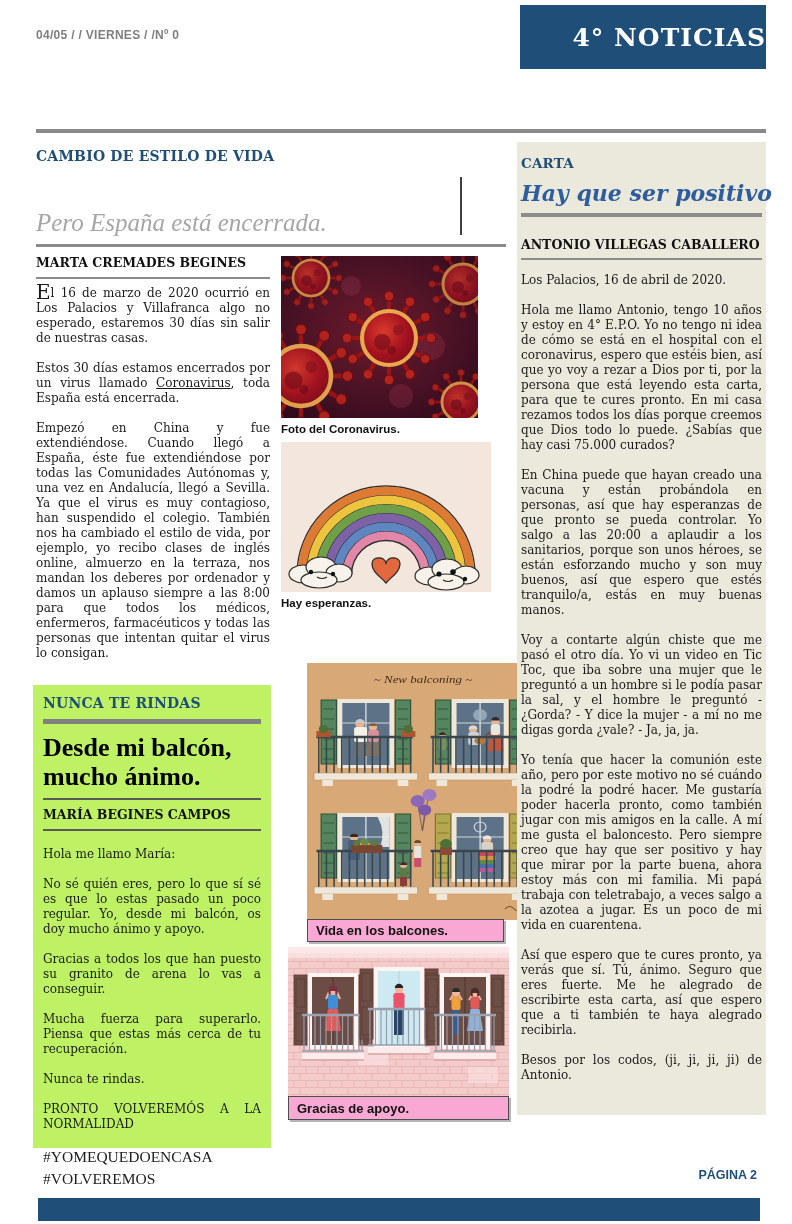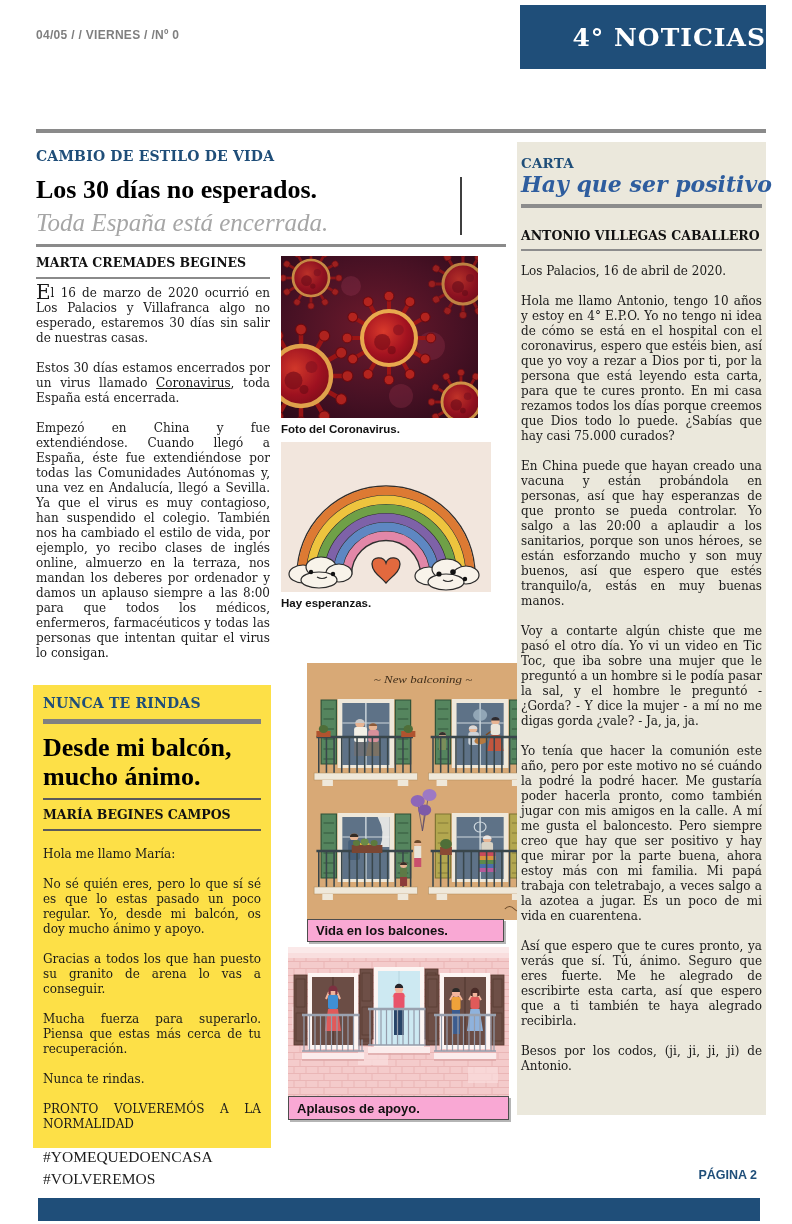--- a/index.html
+++ b/index.html
@@ -31,37 +31,37 @@
 
   
   .imgwrap{position:absolute;}
   .imgwrap svg{display:block;width:100%;height:100%;}
   .cap{position:absolute;font-family:"Liberation Sans",sans-serif;font-weight:bold;font-size:11.5px;color:#111;}
   .capbox{position:absolute;background:#f9a8d4;border:1px solid #4d4d4d;box-shadow:2px 2px 0 #b5b5b5;
           font-family:"Liberation Sans",sans-serif;font-weight:bold;font-size:13px;color:#111;
           display:flex;align-items:center;padding-left:8px;box-sizing:border-box;}
 
   
-  .peach{position:absolute;left:33px;top:685px;width:238px;height:463px;background:#fde047;
+  .peach{position:absolute;left:33px;top:685px;width:238px;height:463px;background:#bef264;
          box-sizing:border-box;padding:8px 10px;}
   .peach .kicker{margin-top:2px;}
   .rule-thick{height:5px;background:#808080;margin-top:8px;}
   .headline2{font-family:"Liberation Serif",serif;font-weight:bold;font-size:26px;line-height:1.12;
              color:#000;margin-top:9px;}
   .rule-thin{height:2px;background:#5a5a5a;margin-top:7px;}
   .peach .byline{margin-top:7px;}
   .peach .bodytxt{margin-top:16px;}
   .hashtags{font-family:Liberation Serif, serif;font-size:15.5px;line-height:20px;color:#1c1c1c;margin-top:2px;}
 
   
   .letter{position:absolute;left:517px;top:142px;width:249px;height:973px;background:#ebe8dc;
           box-sizing:border-box;padding:13px 4px;}
   .letter .kicker{font-size:13.5px;}
   .headline3{font-family:"DejaVu Serif",serif;font-weight:bold;font-style:italic;font-size:22px;
-             color:#2e5d9e;margin-top:0;white-space:nowrap;}
+             color:#2e5d9e;margin-top:9px;white-space:nowrap;}
   .letter .rule-a{height:4px;background:#8c8c8c;margin-top:7px;}
   .letter .byline{margin-top:20px;}
   .letter .rule-b{height:2px;background:#8c8c8c;margin-top:6px;}
   .letter .bodytxt{margin-top:13px;}
 
   
   .pagelabel{position:absolute;right:35px;top:1168px;font-family:"Liberation Sans",sans-serif;
              font-weight:bold;font-size:12.5px;color:#1f4e79;}
   .footerbar{position:absolute;left:38px;top:1198px;width:722px;height:23px;background:#1f4e79;}
 
@@ -72,22 +72,21 @@
 
 <div id="page">
 
   <div class="dateline">04/05 / / VIERNES / /Nº 0</div>
   <div class="masthead">
     <span>4° NOTICIAS</span>
   </div>
   <div class="rule" style="left:36px;top:129px;width:730px;height:4px;"></div>
 
   <div class="abs kicker" style="left:36px;top:148px;">CAMBIO DE ESTILO DE VIDA</div>
-  <div class="headline1">Los 30 días no esperados.</div>
-  <div class="subhead1">Toda España está encerrada.</div>
+  <div class="subhead1">Pero España está encerrada.</div>
   <div class="vdivider"></div>
   <div class="rule" style="left:36px;top:244px;width:470px;height:3px;"></div>
   <div class="abs byline" style="left:36px;top:255px;">MARTA CREMADES BEGINES</div>
   <div class="rule" style="left:36px;top:277px;width:234px;height:2px;"></div>
 
   <div class="bodycol">
     <p class="b"><span class="dropcap">E</span><span>l 16 de marzo de 2020 ocurrió en Los Palacios y Villafranca algo no esperado, estaremos 30 días sin salir de nuestras casas.</span></p>
     <p class="b"><span>Estos 30 días estamos encerrados por un virus llamado </span><span class="uterm">Coronavirus</span><span>, toda España está encerrada.</span></p>
     <p class="b">Empezó en China y fue extendiéndose. Cuando llegó a España, éste fue extendiéndose por todas las Comunidades Autónomas y, una vez en Andalucía, llegó a Sevilla. Ya que el virus es muy contagioso, han suspendido el colegio. También nos ha cambiado el estilo de vida, por ejemplo, yo recibo clases de inglés online, almuerzo en la terraza, nos mandan los deberes por ordenador y damos un aplauso siempre a las 8:00 para que todos los médicos, enfermeros, farmacéuticos y todas las personas que intentan quitar el virus lo consigan.</p>
   </div>
@@ -403,21 +402,21 @@
           <circle r="4" fill="#f2b49c"></circle>
           <path d="M-4.2 -1a4.2 4.2 0 0 1 8.4 0v4h-2V0h-4.5v3h-1.9z" fill="#4a2c28"></path>
           <rect x="-4.5" y="4" width="9" height="12" rx="2" fill="#e05a5a"></rect>
           <path d="M-4.5 16h9l3.5 22H-8z" fill="#8fb2dc"></path>
         </g>
         <use href="#arail"></use>
       </g>
     </svg>
   </div>
   <div class="capbox" style="left:288px;top:1096px;width:221px;height:24px;">
-    <span>Aplausos de apoyo.</span>
+    <span>Gracias de apoyo.</span>
   </div>
 
   <div class="peach">
     <div class="kicker">NUNCA TE RINDAS</div>
     <div class="rule-thick"></div>
     <div class="headline2">Desde mi balcón, mucho ánimo.</div>
     <div class="rule-thin"></div>
     <div class="byline">MARÍA BEGINES CAMPOS</div>
     <div class="rule-thin"></div>
     <div class="bodytxt">

